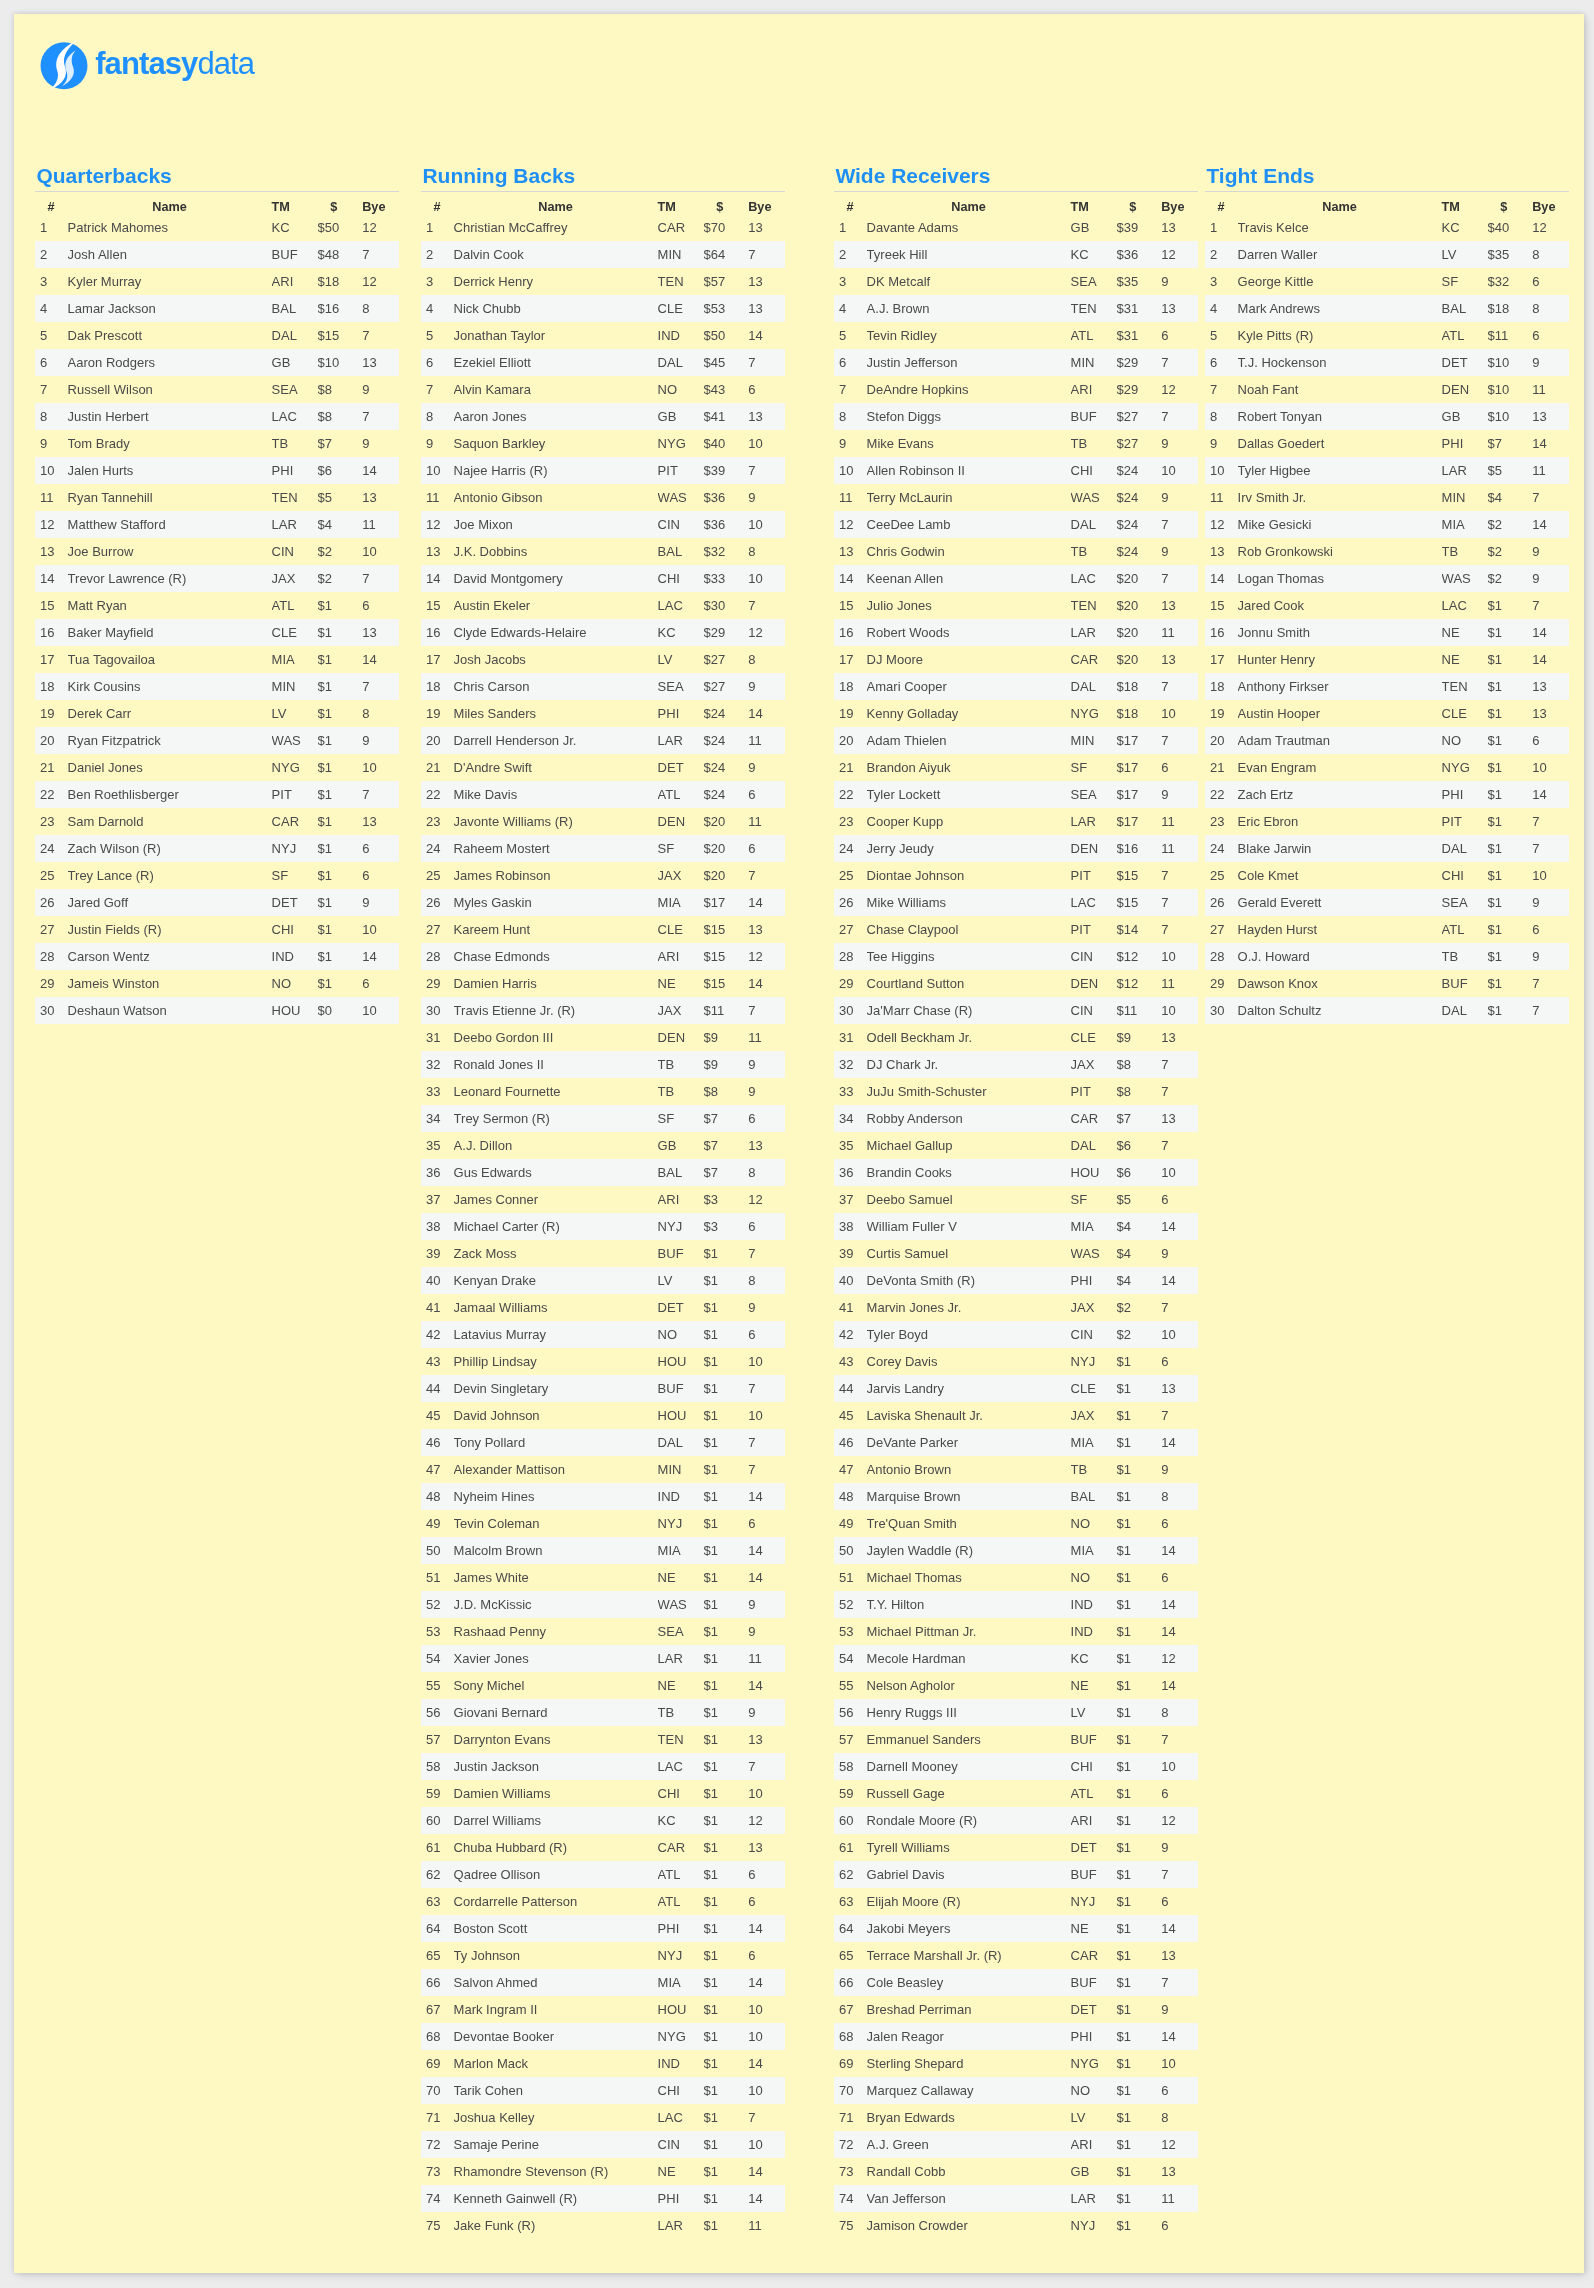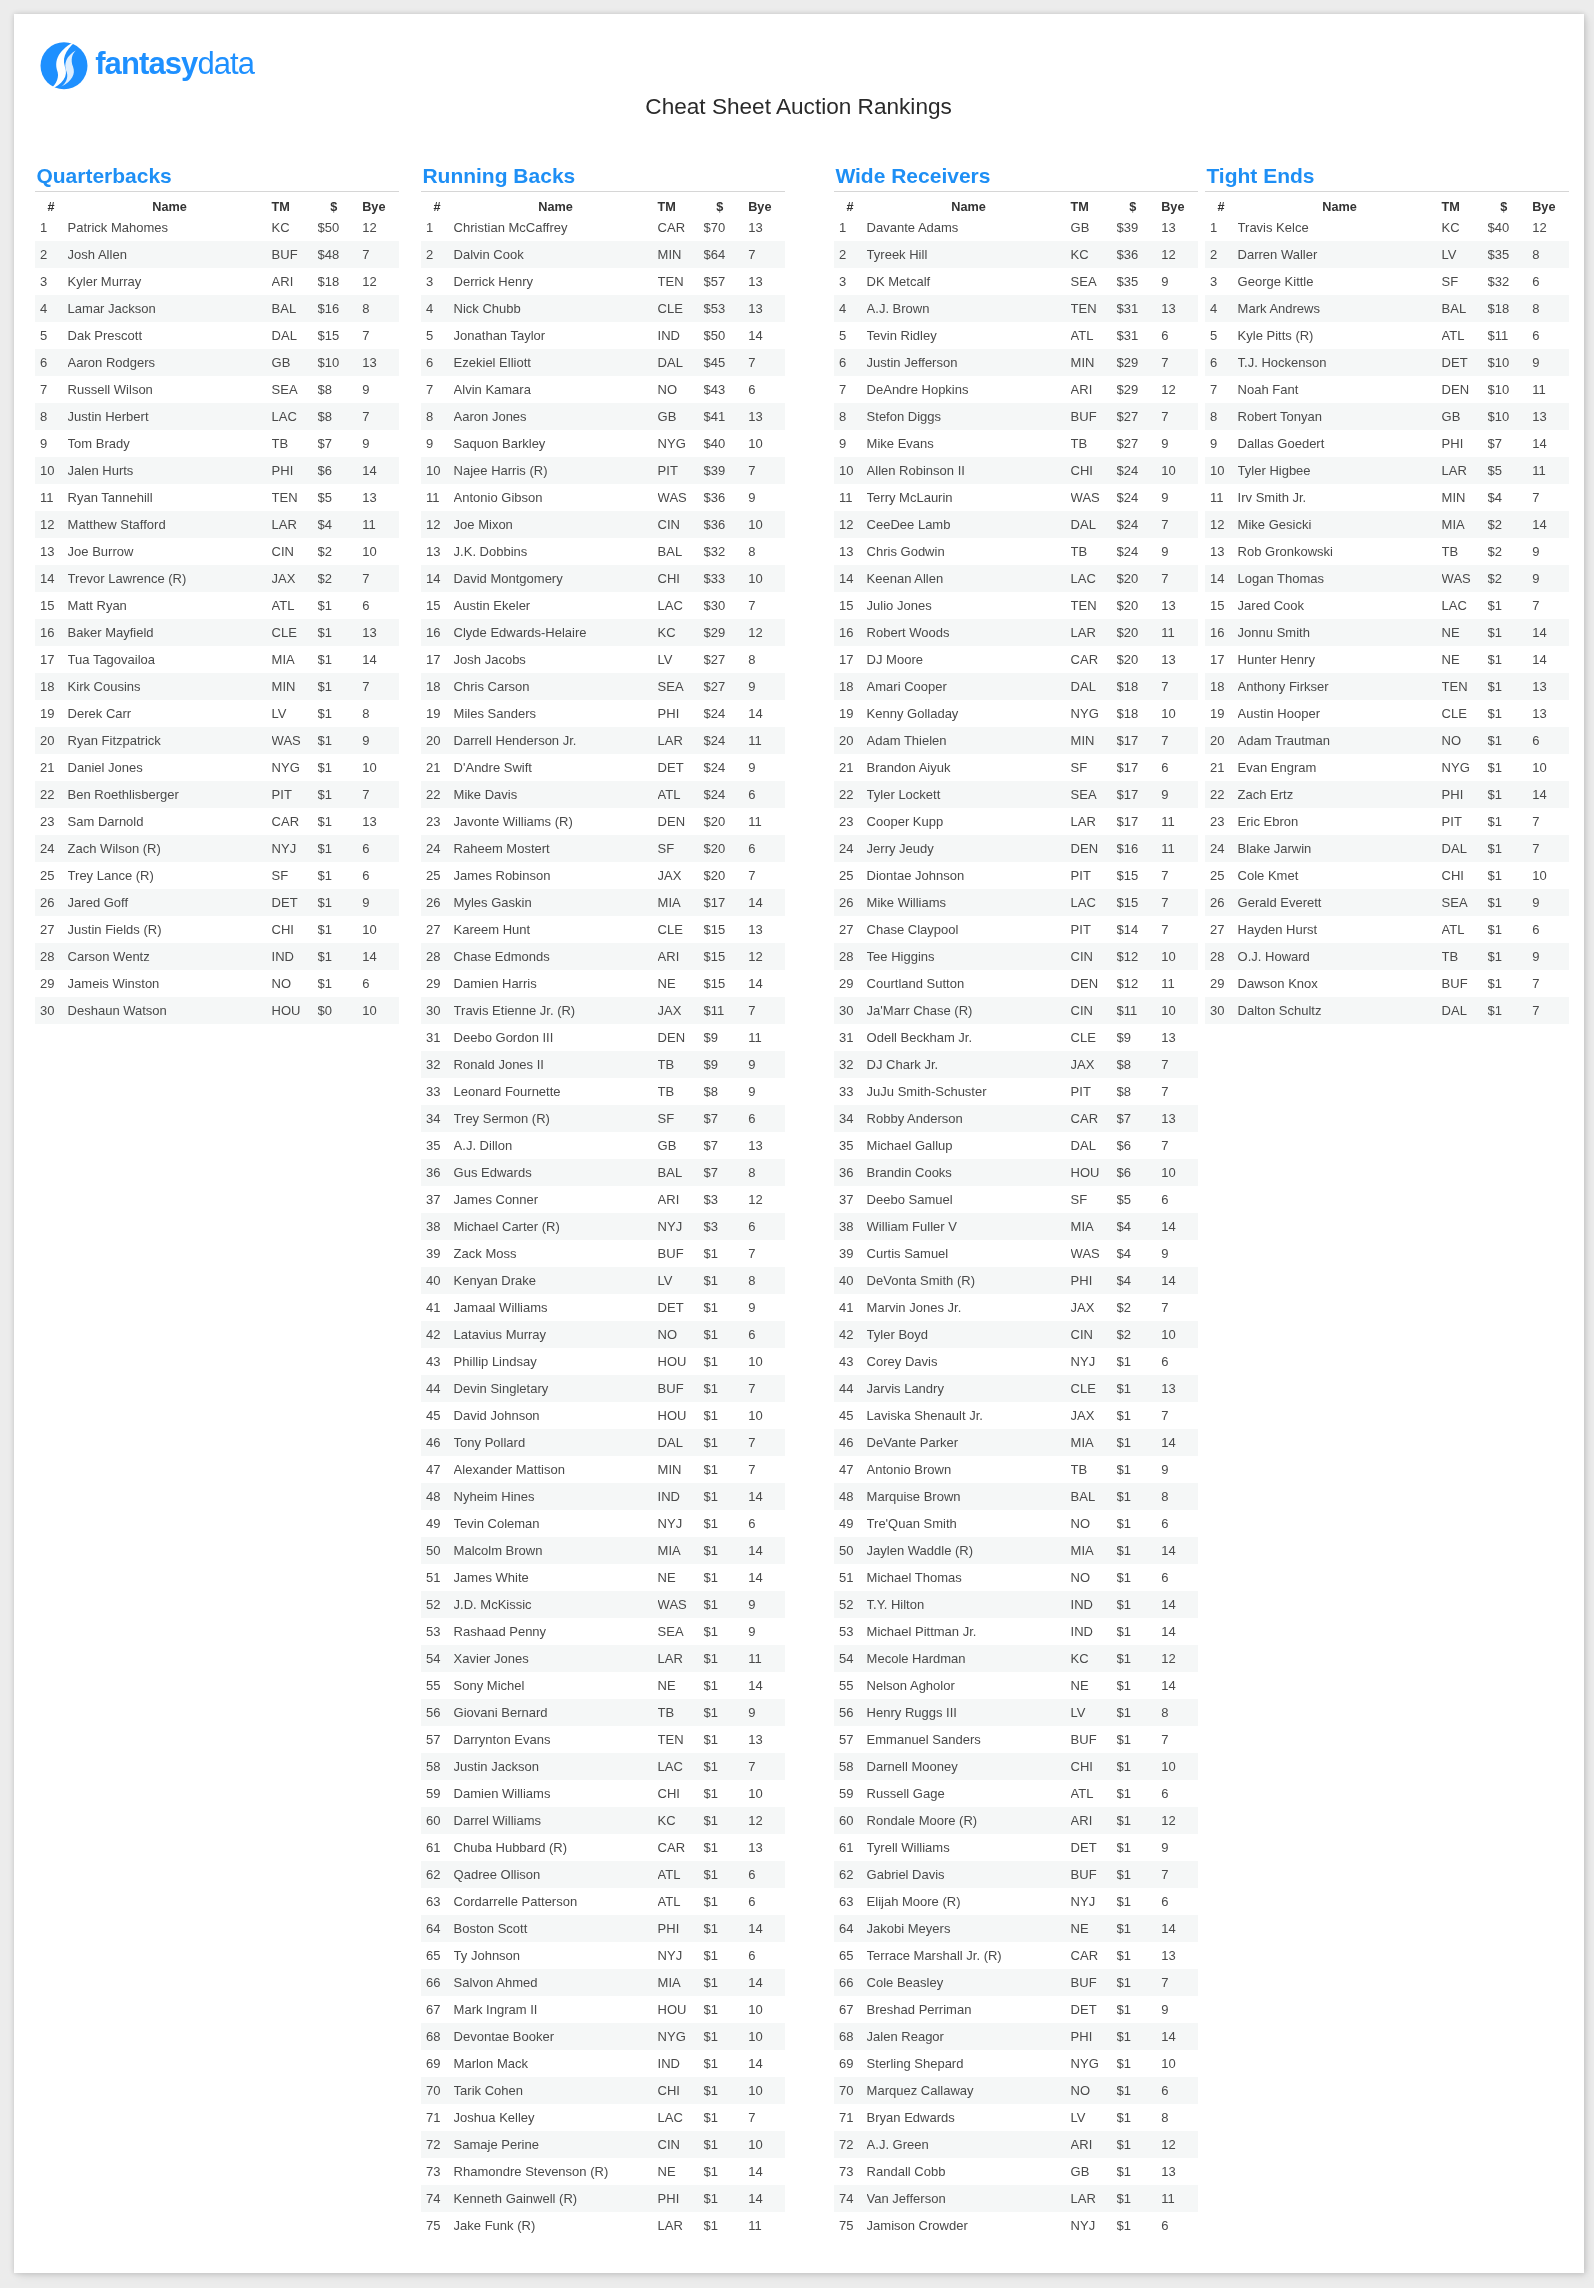--- a/index.html
+++ b/index.html
@@ -7,21 +7,21 @@
     width: 1595px; height: 2289px;
     background: #ececec;
     font-family: "Liberation Sans", "DejaVu Sans", sans-serif;
     color: #444;
     position: relative;
     overflow: hidden;
   }
   .card {
     position: absolute; left: 13.6px; top: 13.6px;
     width: 1570px; height: 2259px;
-    background: #ffffff;
+    background: #fef9c3;
     box-shadow: 0 0 5.4px rgba(0,0,0,0.18), 3.6px 3.6px 9px rgba(0,0,0,0.08);
   }
   .logo {
     position: absolute; left: 22px; top: 22px;
     display: flex; align-items: center;
   }
   .logo svg { display: block; }
   .logo-text {
     font-size: 31px; letter-spacing: -0.9px; margin-left: 3.6px;
     color: #1e90ff; line-height: 1;
@@ -69,21 +69,20 @@
     <svg width="56" height="56" viewBox="0 0 62 62">
       <circle cx="31" cy="33" r="26" fill="#1e90ff"></circle>
       <path d="M47 4 C 30 12, 18 24, 24 40 C 26 48, 20 56, 14 60 C 30 54, 36 44, 32 34 C 28 22, 36 12, 47 4 Z" fill="#ffffff"></path>
       <path d="M44 16 C 34 22, 30 30, 34 40 C 36 46, 33 52, 28 56 C 40 50, 44 42, 41 34 C 38 26, 40 20, 44 16 Z" fill="#ffffff" opacity="0.85"></path>
     </svg>
     <div class="logo-text">
       <span class="b">fantasy</span><span class="l">data</span>
     </div>
   </div>
 
-  <div class="title">Cheat Sheet Auction Rankings</div>
 
   <div id="sections">
       <div class="section" style="left: 21px;">
     <h2>Quarterbacks</h2>
     <div class="rule"></div>
     <table>
       <colgroup>
             <col class="c-rank">
             <col class="c-name">
             <col class="c-tm">

